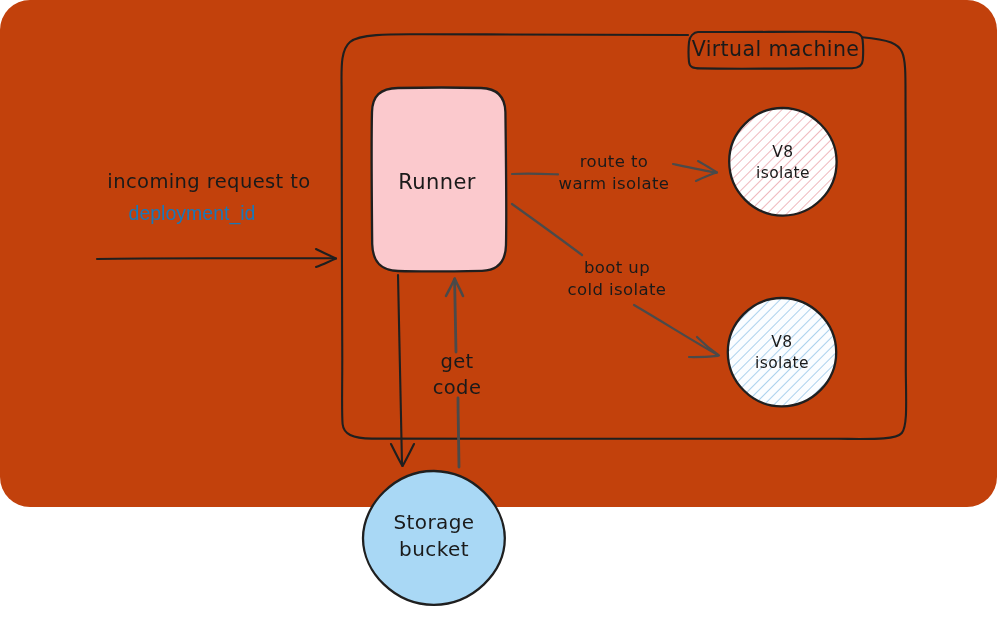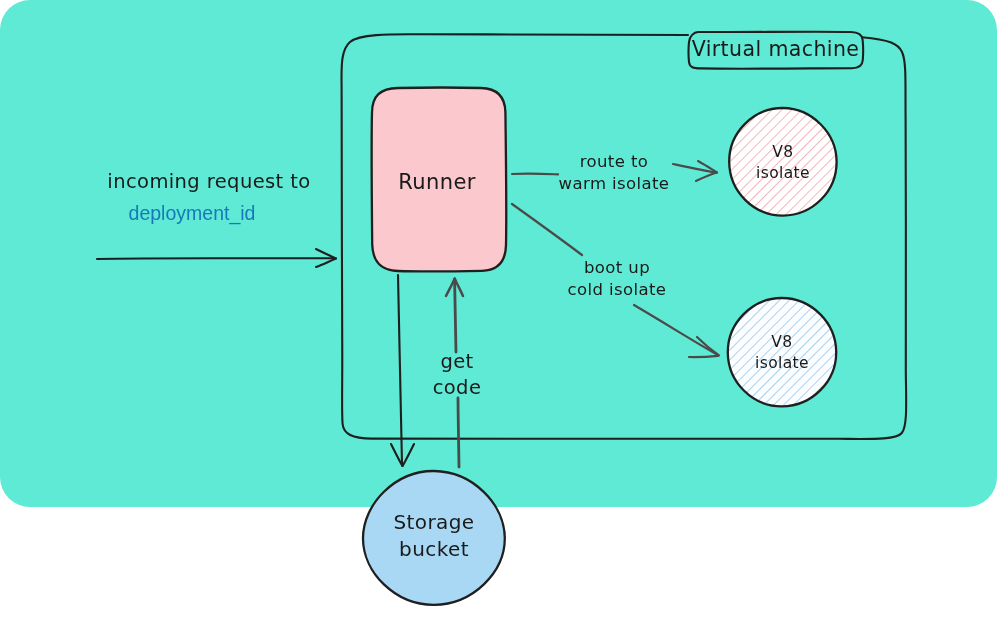--- a/index.html
+++ b/index.html
@@ -10,21 +10,21 @@
   body {
     width: 997px;
     height: 621px;
     overflow: hidden;
     font-family: "DejaVu Sans", sans-serif;
   }
   #canvas {
     position: relative;
     width: 997px;
     height: 507px;
-    background: #5eead4;
+    background: #c2410c;
     border-radius: 30px;
   }
   #diagram-svg {
     position: absolute;
     top: 0;
     left: 0;
     width: 997px;
     height: 621px;
   }
   .hand-text {

